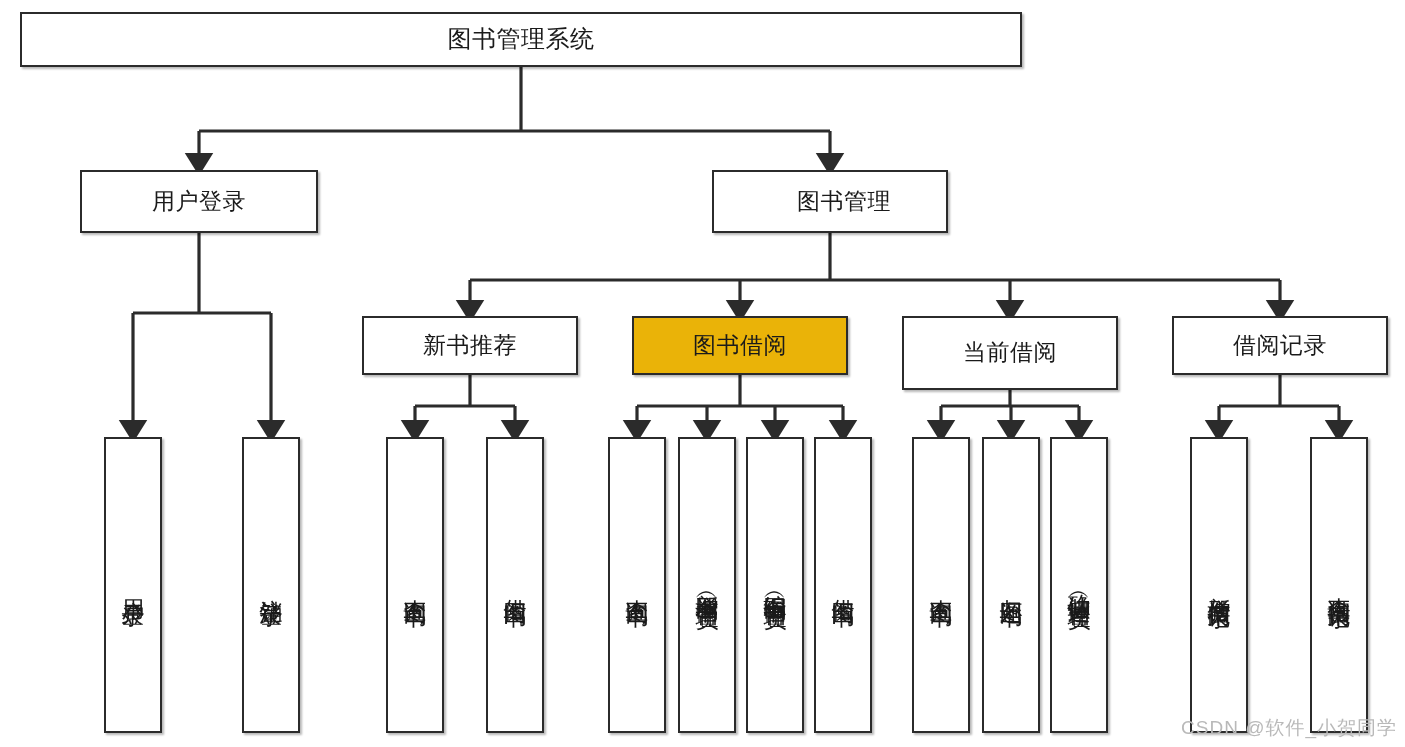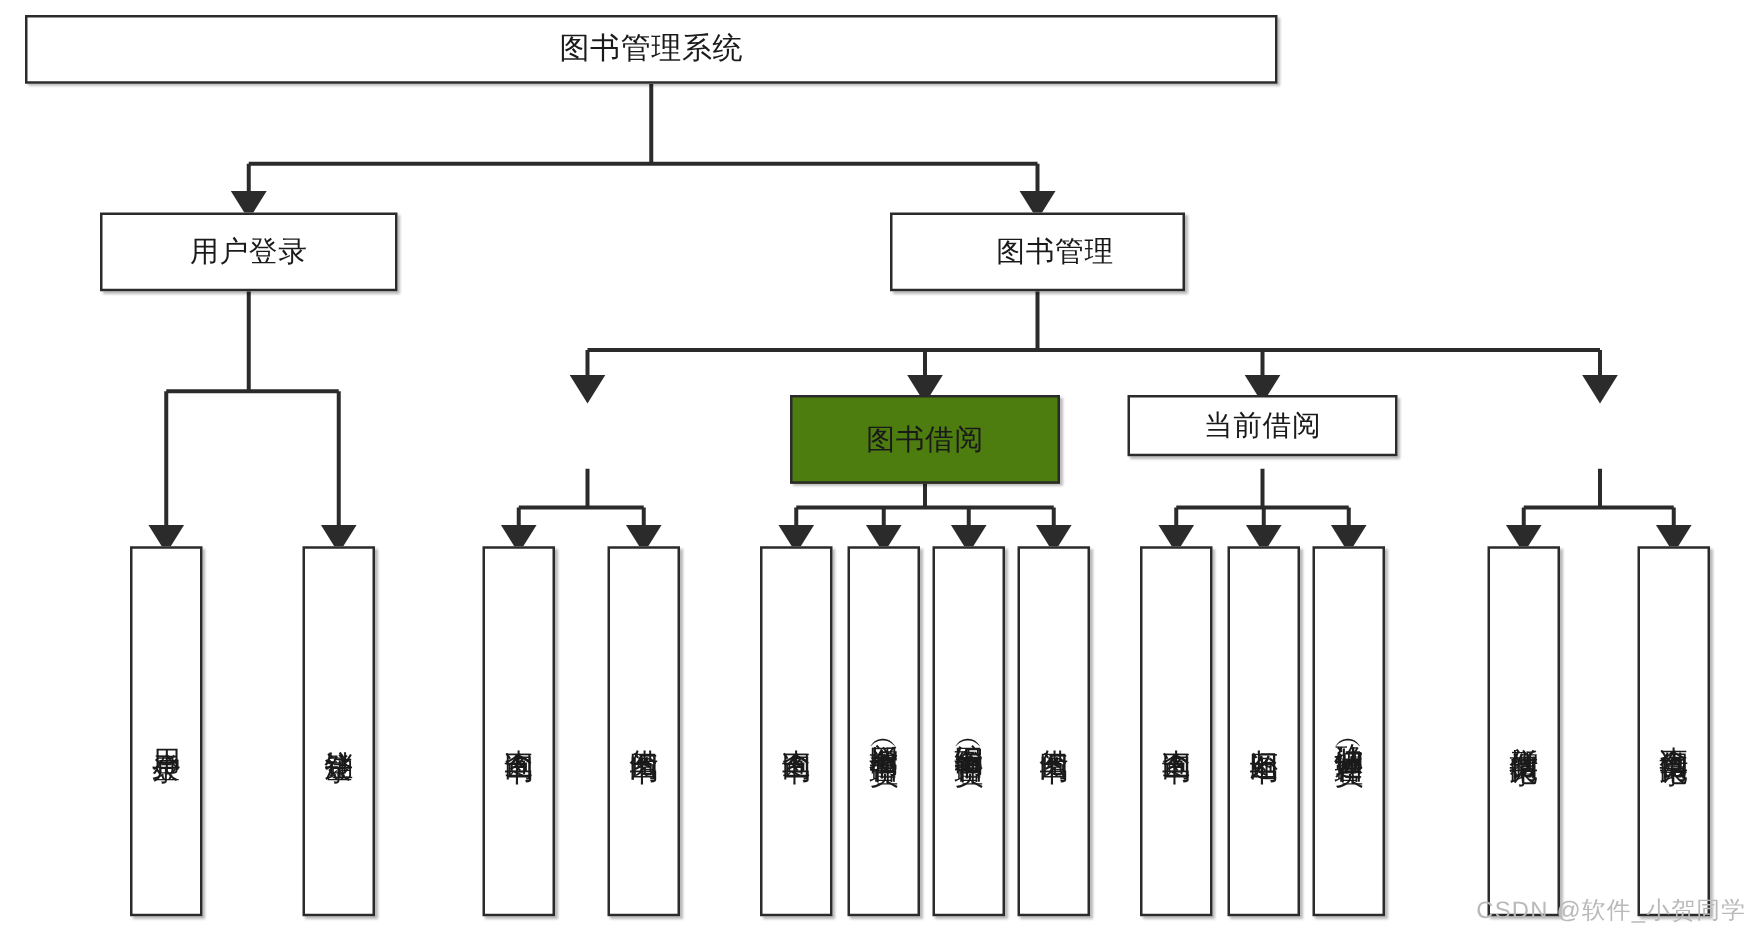--- a/index.html
+++ b/index.html
@@ -136,29 +136,35 @@
   </div>
 
   <div class="node horiz" style="left: 80px; top: 170px; width: 238px; height: 63px; border-color: rgb(43, 43, 43); background: rgb(255, 255, 255); color: rgb(26, 26, 26);">
     <span class="label">用户登录</span>
   </div>
 
   <div class="node horiz" style="left: 712px; top: 170px; width: 236px; height: 63px; border-color: rgb(43, 43, 43); background: rgb(255, 255, 255); color: rgb(26, 26, 26); padding-left: 28px;">
     <span class="label">图书管理</span>
   </div>
 
-
-  <div class="node horiz" style="left: 632px; top: 316px; width: 216px; height: 71px; border-color: rgb(43, 43, 43); background: #4d7c0f; color: rgb(26, 26, 26);">
+  <div class="node horiz" style="left: 362px; top: 316px; width: 216px; height: 59px; border-color: rgb(43, 43, 43); background: rgb(255, 255, 255); color: rgb(26, 26, 26);">
+    <span class="label">新书推荐</span>
+  </div>
+
+  <div class="node horiz" style="left: 632px; top: 316px; width: 216px; height: 59px; border-color: rgb(43, 43, 43); background: #eab308; color: rgb(26, 26, 26);">
     <span class="label">图书借阅</span>
   </div>
 
-  <div class="node horiz" style="left: 902px; top: 316px; width: 216px; height: 49px; border-color: rgb(43, 43, 43); background: rgb(255, 255, 255); color: rgb(26, 26, 26);">
+  <div class="node horiz" style="left: 902px; top: 316px; width: 216px; height: 74px; border-color: rgb(43, 43, 43); background: rgb(255, 255, 255); color: rgb(26, 26, 26);">
     <span class="label">当前借阅</span>
   </div>
 
+  <div class="node horiz" style="left: 1172px; top: 316px; width: 216px; height: 59px; border-color: rgb(43, 43, 43); background: rgb(255, 255, 255); color: rgb(26, 26, 26);">
+    <span class="label">借阅记录</span>
+  </div>
 
   <div class="node vert" style="left: 104px; top: 437px; width: 58px; height: 296px; border-color: rgb(43, 43, 43); background: rgb(255, 255, 255); color: rgb(26, 26, 26);">
     <span class="label">用户登录</span>
   </div>
 
   <div class="node vert" style="left: 242px; top: 437px; width: 58px; height: 296px; border-color: rgb(43, 43, 43); background: rgb(255, 255, 255); color: rgb(26, 26, 26);">
     <span class="label">注销登录</span>
   </div>
 
   <div class="node vert" style="left: 386px; top: 437px; width: 58px; height: 296px; border-color: rgb(43, 43, 43); background: rgb(255, 255, 255); color: rgb(26, 26, 26);">

